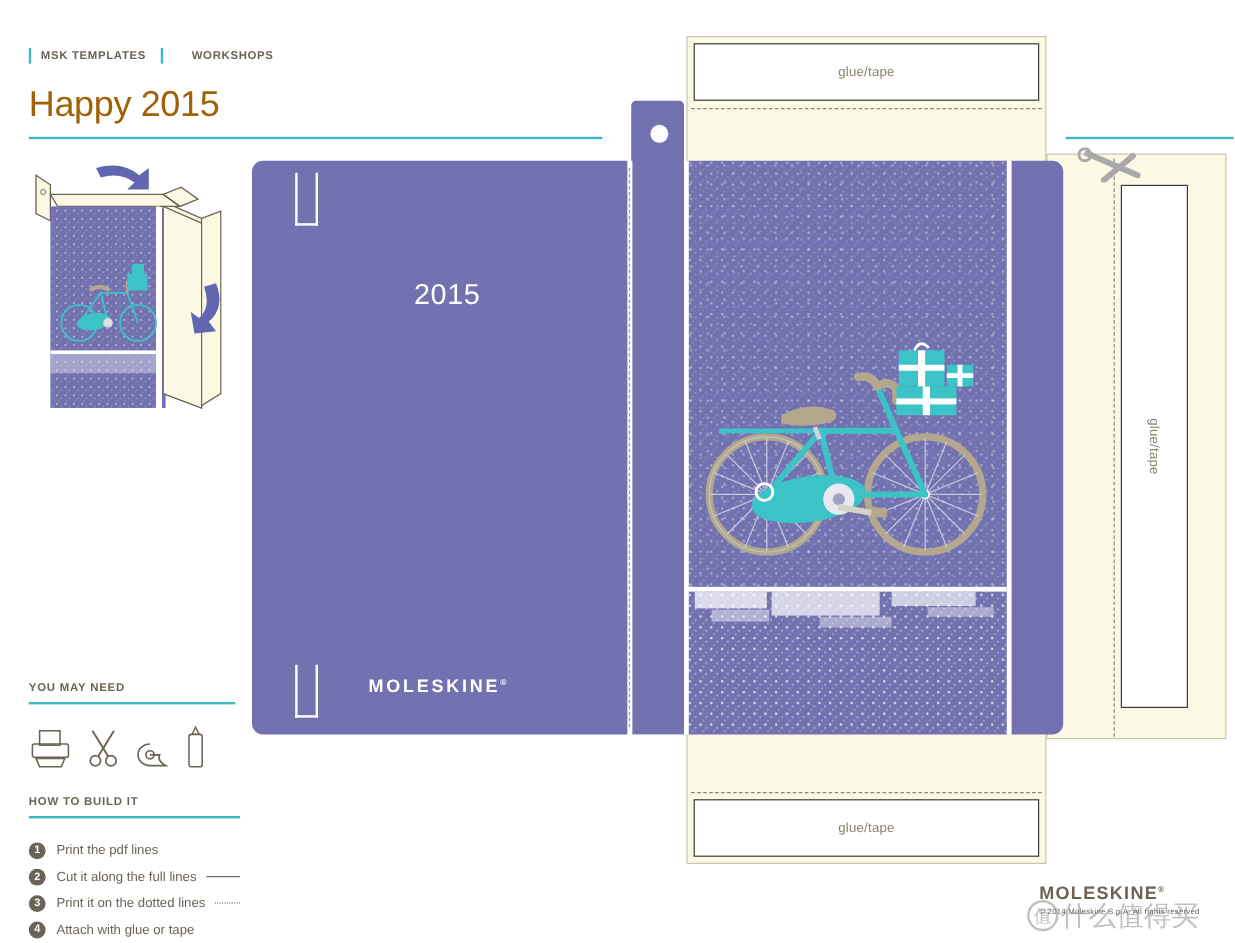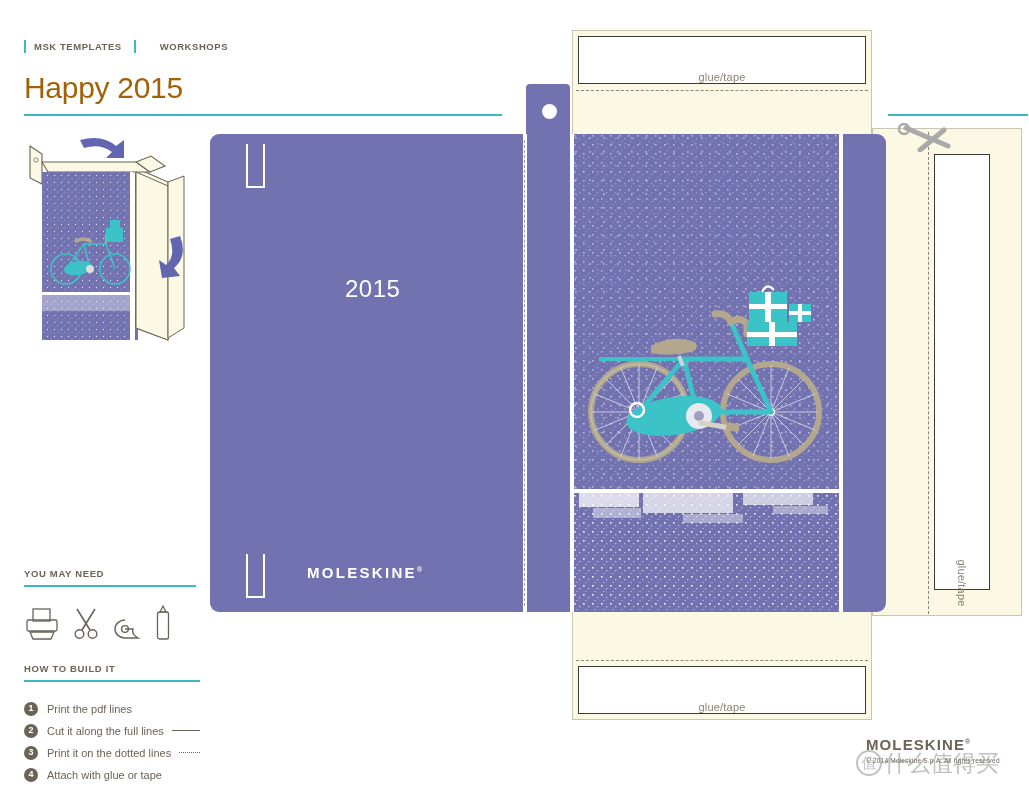--- a/index.html
+++ b/index.html
@@ -79,21 +79,21 @@
   .purple { background: #7272b0; }
   .cream  { background: #fbf8e3; }
   #cream-main   { left: 572px; top: 30px;  width: 300px; height: 690px; }
   #cream-right  { left: 872px; top: 128px; width: 150px; height: 488px; }
   .cream-border { border: 1px solid #c9c5b4; }
 
   
   .glue-box {
     position: absolute; background: #ffffff;
     border: 1.6px solid #3a3a38;
-    display: flex; align-items: flex-end; justify-content: center;
+    display: flex; align-items: center; justify-content: center;
   }
   .glue-label { font-size: 11px; color: #8c8372; letter-spacing: .2px; }
   #glue-top    { left: 578px; top: 36px;  width: 288px; height: 48px; }
   #glue-bottom { left: 578px; top: 666px; width: 288px; height: 48px; }
   #glue-right  { left: 934px; top: 154px; width: 56px;  height: 436px; }
   #glue-right .glue-label { transform: rotate(90deg); white-space: nowrap; }
 
   
   .fold { position: absolute; }
   .fold-h { border-top: 1.6px dashed #8a8578; }
@@ -125,21 +125,21 @@
   #slot-top { left: 246px; top: 144px; }
   #slot-bot { left: 246px; top: 554px; }
 
   
   #snow-zone { position: absolute; left: 573px; top: 134px;
                width: 266px; height: 478px; overflow: hidden; }
 
   
   #year-text {
     position: absolute; left: 345px; top: 232px;
-    font-size: 24px; color: #ffffff; letter-spacing: .5px; margin-top: 43px;
+    font-size: 24px; color: #ffffff; letter-spacing: .5px;
   }
   #brand-text {
     position: absolute; left: 307px; top: 564px;
     font-size: 15px; font-weight: bold; color: #ffffff; letter-spacing: 2.3px;
   }
   #brand-text sup { font-size: 7px; letter-spacing: 0; vertical-align: super; }
 
   
   #scissors-deco { position: absolute; left: 898px; top: 122px; width: 58px; height: 30px; }
 

